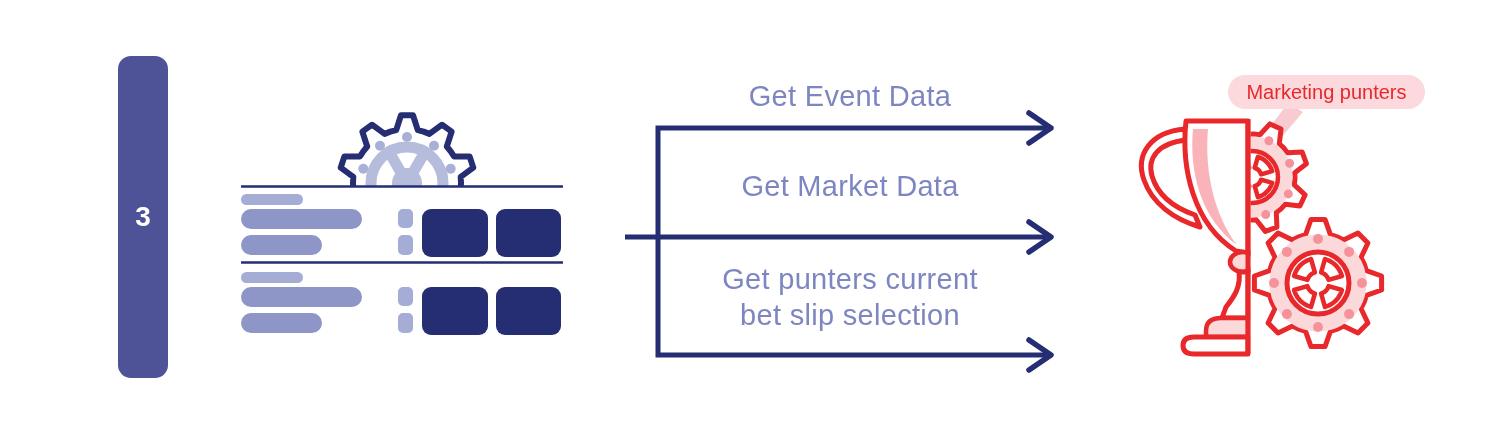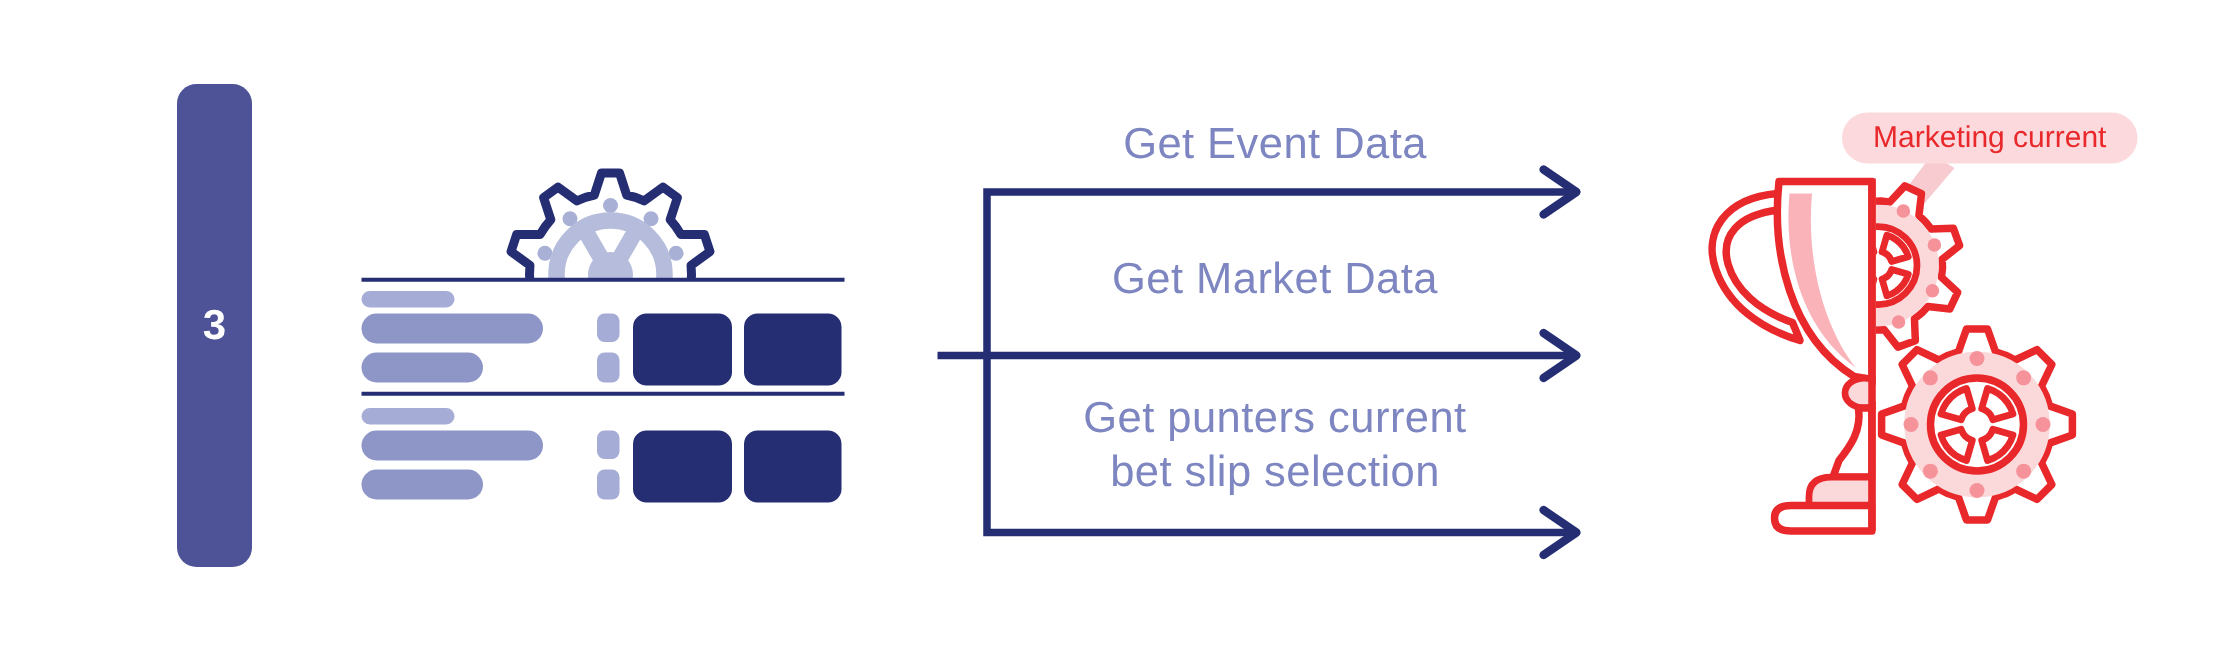--- a/index.html
+++ b/index.html
@@ -173,15 +173,15 @@
   </div>
 
   <div class="flow-label label-1">Get Event Data</div>
   <div class="flow-label label-2">Get Market Data</div>
   <div class="flow-label label-3">
     <div>Get punters current</div>
     <div>bet slip selection</div>
   </div>
 
   <div class="callout">
-    <span>Marketing current</span>
+    <span>Marketing punters</span>
   </div>
 </div>
 
 </body></html>

